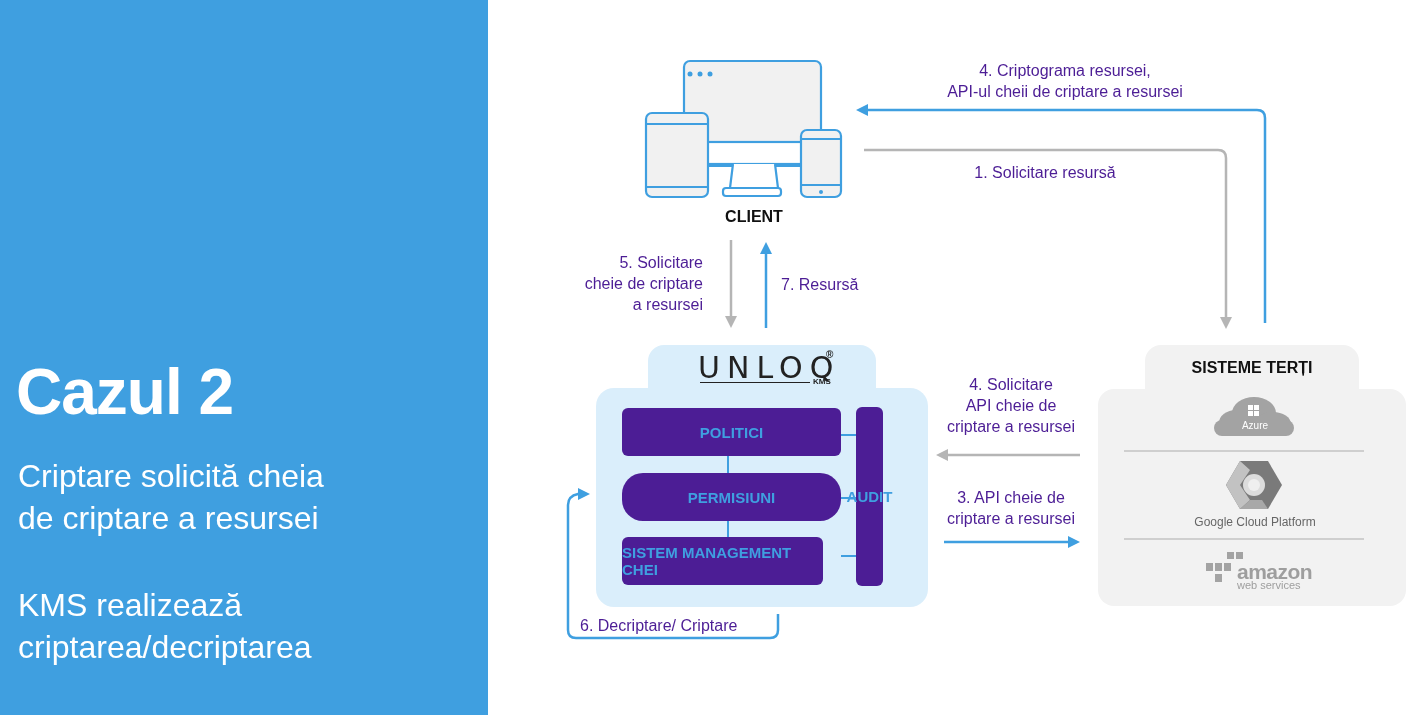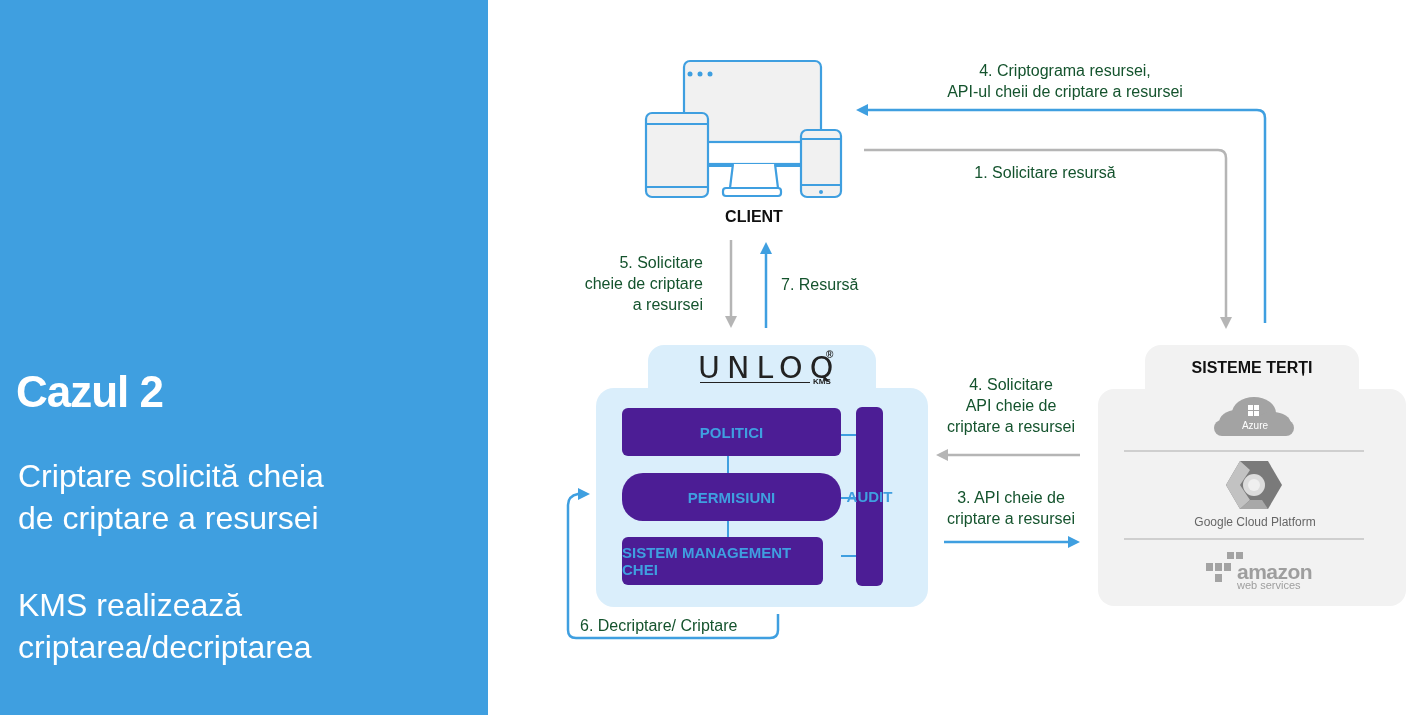--- a/index.html
+++ b/index.html
@@ -7,30 +7,30 @@
     width: 1427px; height: 715px; position: relative; overflow: hidden;
     background: #ffffff;
     font-family: "Liberation Sans", "DejaVu Sans", sans-serif;
   }
   .left-panel {
     position: absolute; left: 0; top: 0; width: 488px; height: 715px;
     background: #3f9fe0; color: #ffffff;
   }
   .case-title {
     position: absolute; left: 16px; top: 352px;
-    font-size: 44px; font-weight: bold; letter-spacing: -1px; line-height: 80px;
+    font-size: 64px; font-weight: bold; letter-spacing: -1px; line-height: 80px;
   }
   .case-desc {
     position: absolute; left: 18px; font-size: 32px; line-height: 42px; font-weight: normal;
   }
   .case-desc.d1 { top: 455px; }
   .case-desc.d2 { top: 584px; }
   svg.wires { position: absolute; left: 0; top: 0; width: 1427px; height: 715px; }
 
-  .lbl { position: absolute; font-size: 16px; color: #14532d; line-height: 21px; }
+  .lbl { position: absolute; font-size: 16px; color: #4c1d95; line-height: 21px; }
   .lbl.center { text-align: center; }
   .lbl.right { text-align: right; }
 
   .client-label { position: absolute; left: 712px; top: 208px; width: 84px; text-align: center; font-weight: bold; font-size: 16px; color: #111; }
 
   
   .kms-tab {
     position: absolute; left: 648px; top: 345px; width: 228px; height: 60px;
     background: #daeefb; border-radius: 16px 16px 0 0;
   }

